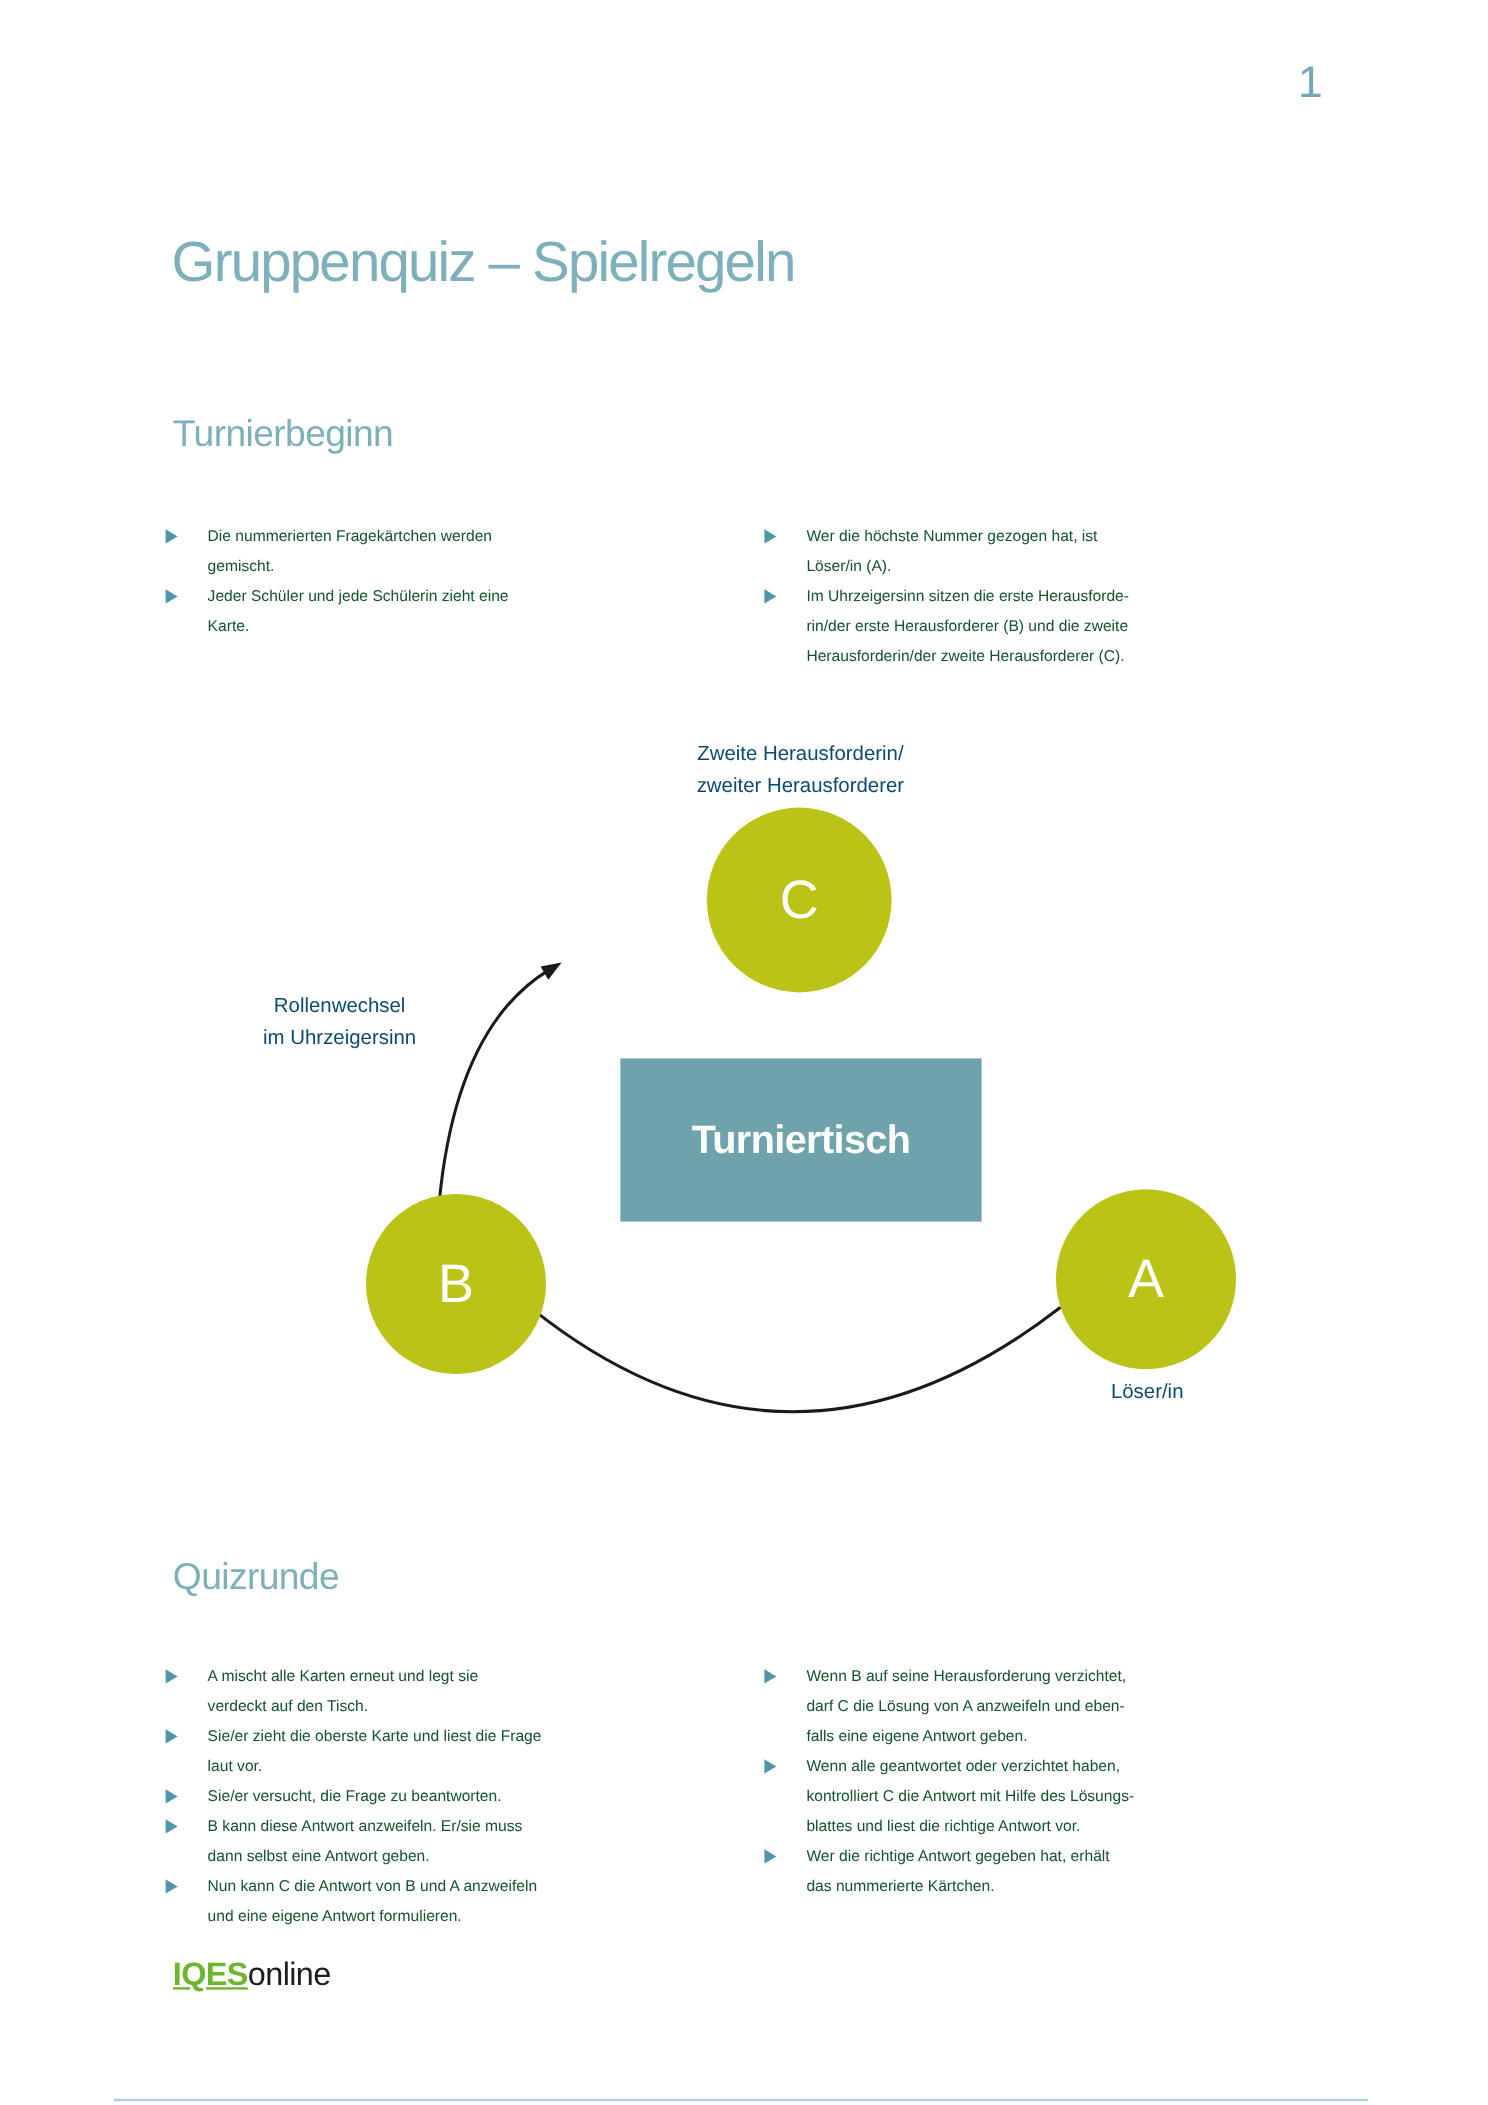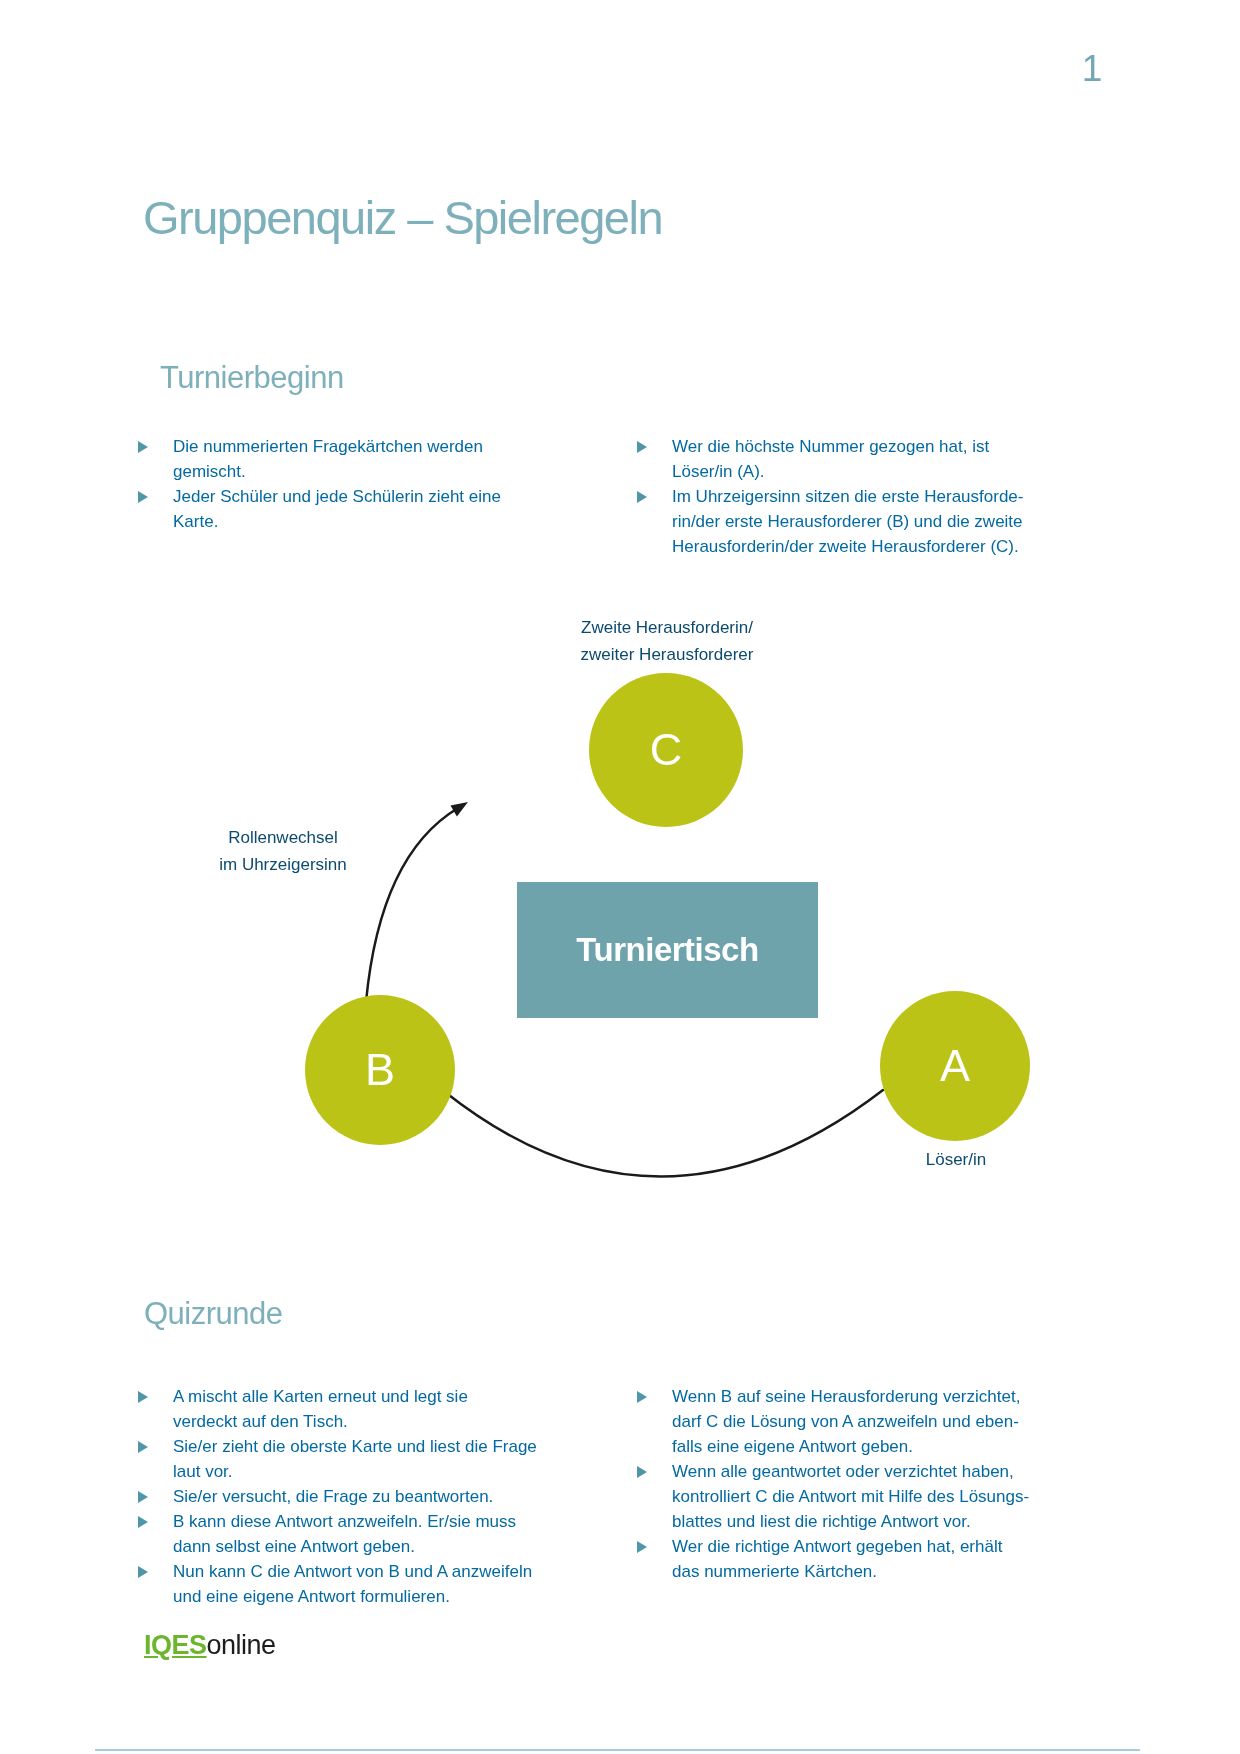--- a/index.html
+++ b/index.html
@@ -42,22 +42,22 @@
 
   .bullet-col { position: absolute; width: 465px; }
   .col-1-left  { left: 138px; top: 434px; }
   .col-1-right { left: 637px; top: 434px; }
   .col-2-left  { left: 138px; top: 1384px; }
   .col-2-right { left: 637px; top: 1384px; }
 
   .bullet {
     position: relative;
     padding-left: 35px;
-    color: #0369a1;
-    font-size: 17px;
+    color: #14532d;
+    font-size: 13px;
     line-height: 25px;
   }
   .chev {
     position: absolute;
     left: 0; top: 7px;
     width: 0; height: 0;
     border-left: 10px solid #4f96a8;
     border-top: 6px solid transparent;
     border-bottom: 6px solid transparent;
   }
@@ -139,21 +139,21 @@
 </style>
 </head>
 <body>
 
 <div class="page">
 
   <div class="page-number">1</div>
 
   <h1 class="main-title" style="margin:0;">Gruppenquiz – Spielregeln</h1>
 
-  <h2 class="section-heading h-turnierbeginn" style="margin:16px;">Turnierbeginn</h2>
+  <h2 class="section-heading h-turnierbeginn" style="margin:0;">Turnierbeginn</h2>
 
   <div class="bullet-col col-1-left">
     <div class="bullet">
       <span class="chev"></span>
       <span class="btext">Die nummerierten Fragekärtchen werden
 gemischt.</span>
     </div>
     <div class="bullet">
       <span class="chev"></span>
       <span class="btext">Jeder Schüler und jede Schülerin zieht eine

